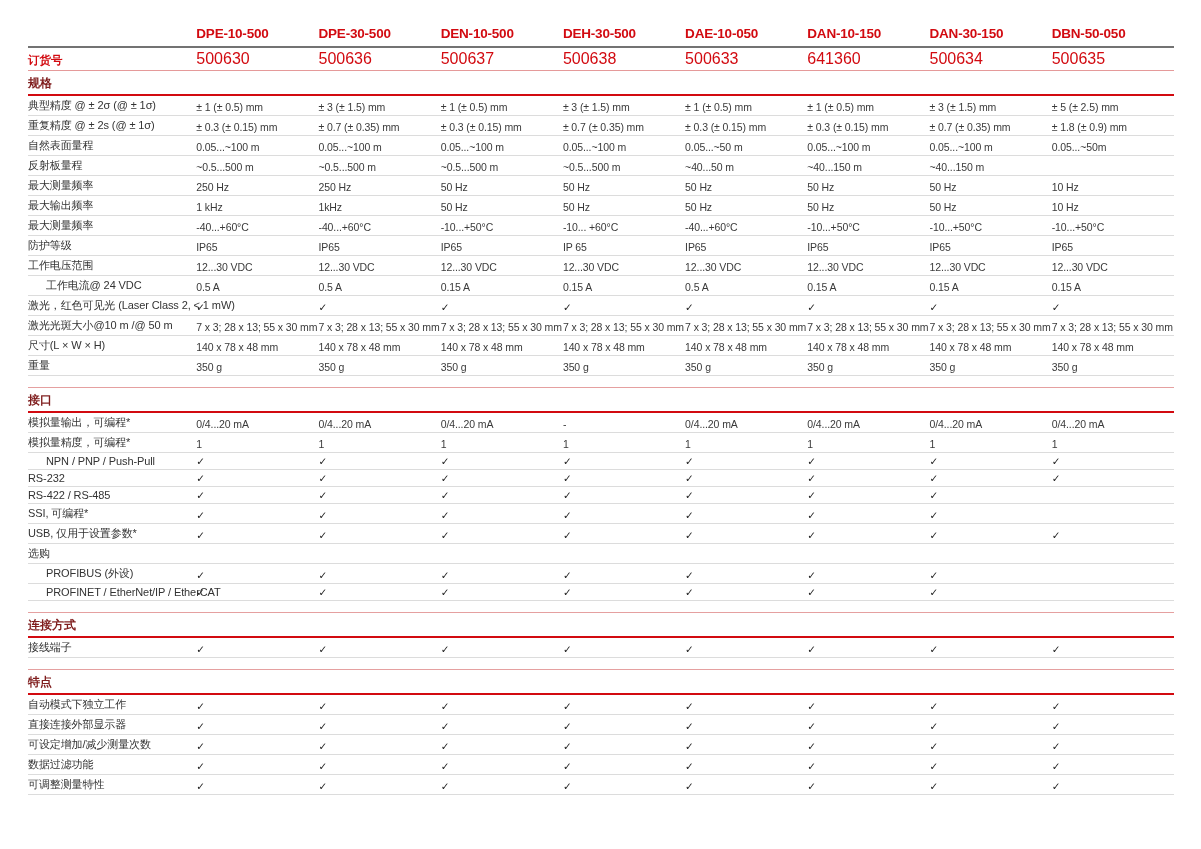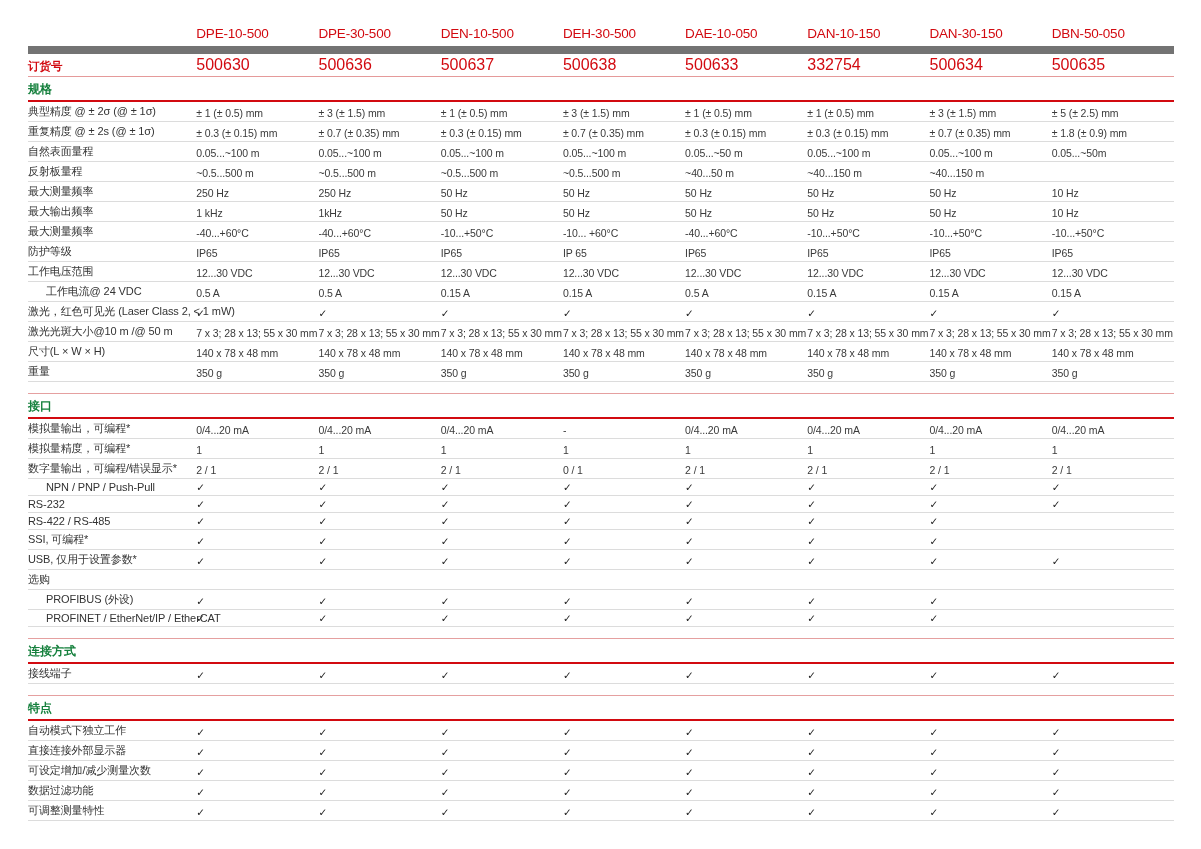--- a/index.html
+++ b/index.html
@@ -23,40 +23,40 @@
     text-align: left;
     vertical-align: bottom;
     padding: 2px 2px 2px 0;
     font-weight: normal;
     white-space: nowrap;
     overflow: visible;
   }
   
   tr.prod-row th {
     color: #d20a10;
-    font-weight: normal;
+    font-weight: bold;
     font-size: 13.5px;
     letter-spacing: -0.2px;
-    border-bottom: 8px solid #737373;
+    border-bottom: 2px solid #737373;
     padding-bottom: 5px;
   }
   
   tr.order-row td {
     color: #d20a10;
     font-size: 16px;
     border-bottom: 1px solid #e59a9a;
     height: 16px;
   }
   tr.order-row td.row-label {
     font-weight: bold;
     font-size: 11.5px;
   }
   
   tr.section-row td {
-    color: #15803d;
+    color: #7f1d1d;
     font-weight: bold;
     font-size: 12px;
     border-bottom: 2px solid #d20a10;
     padding-top: 4px;
     height: 18px;
   }
   
   tr.spacer-row td {
     height: 12px;
     padding: 0;
@@ -106,21 +106,21 @@
         </tr>
       </thead>
     <tbody id="spec-tbody">
         <tr class="order-row">
           <td class="row-label">订货号</td>
           <td class="order-no">500630</td>
           <td class="order-no">500636</td>
           <td class="order-no">500637</td>
           <td class="order-no">500638</td>
           <td class="order-no">500633</td>
-          <td class="order-no">332754</td>
+          <td class="order-no">641360</td>
           <td class="order-no">500634</td>
           <td class="order-no">500635</td>
         </tr>
         <tr class="section-row">
           <td colspan="9">规格</td>
         </tr>
         <tr class="data-row">
           <td class="row-label">典型精度 @ ± 2σ (@ ± 1σ)</td>
           <td class="value">± 1 (± 0.5) mm</td>
           <td class="value">± 3 (± 1.5) mm</td>
@@ -296,31 +296,20 @@
           <td class="value">1</td>
           <td class="value">1</td>
           <td class="value">1</td>
           <td class="value">1</td>
           <td class="value">1</td>
           <td class="value">1</td>
           <td class="value">1</td>
           <td class="value">1</td>
         </tr>
         <tr class="data-row">
-          <td class="row-label">数字量输出，可编程/错误显示*</td>
-          <td class="value">2 / 1</td>
-          <td class="value">2 / 1</td>
-          <td class="value">2 / 1</td>
-          <td class="value">0 / 1</td>
-          <td class="value">2 / 1</td>
-          <td class="value">2 / 1</td>
-          <td class="value">2 / 1</td>
-          <td class="value">2 / 1</td>
-        </tr>
-        <tr class="data-row">
           <td class="row-label indent">NPN / PNP / Push-Pull</td>
           <td class="check">✓</td>
           <td class="check">✓</td>
           <td class="check">✓</td>
           <td class="check">✓</td>
           <td class="check">✓</td>
           <td class="check">✓</td>
           <td class="check">✓</td>
           <td class="check">✓</td>
         </tr>

